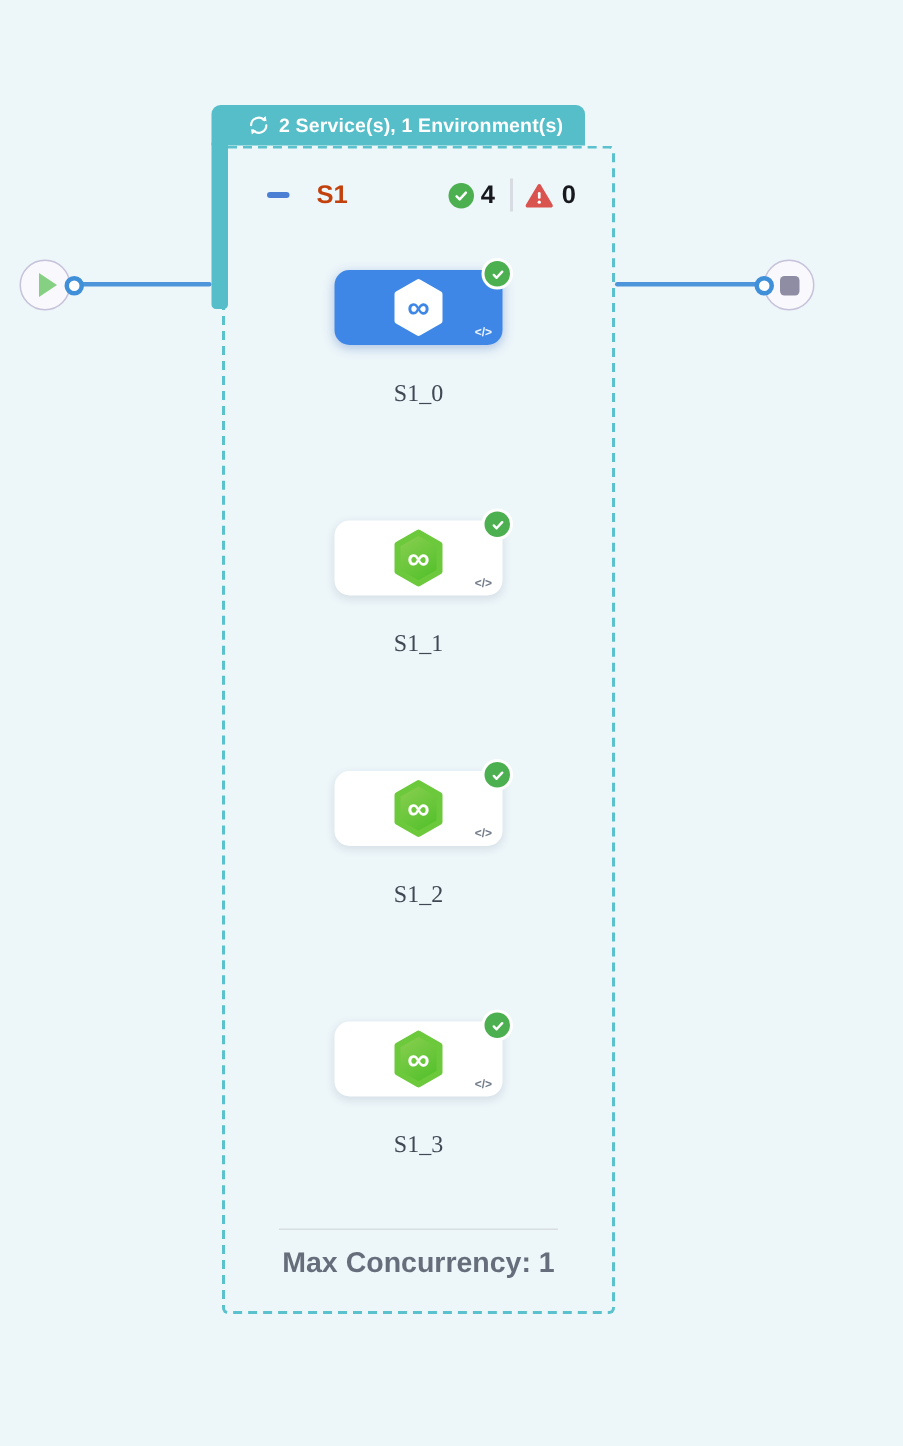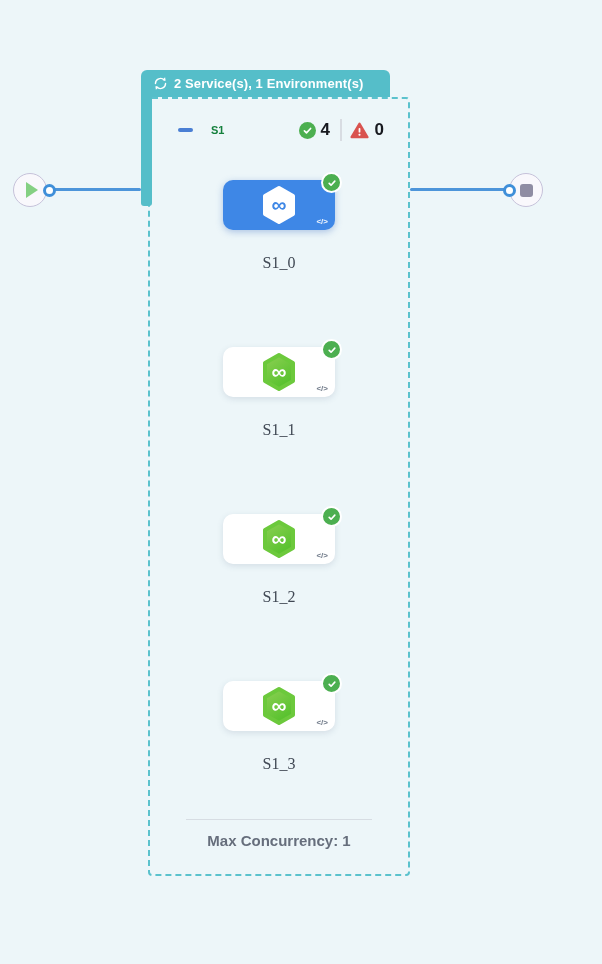--- a/index.html
+++ b/index.html
@@ -34,38 +34,38 @@
 
   
   .stage-group{
     left:148px;top:97px;width:262px;height:779px;
     border:2px dashed #5bc2cd;border-radius:4px;
     box-sizing:border-box;z-index:1;
   }
   .group-badge{
     left:141px;top:70px;width:249px;height:27px;
     background:#55bec9;border-radius:6px 6px 0 0;
-    display:flex;align-items:center;gap:6px;padding-left:12px;
+    display:flex;align-items:center;gap:6px;padding-left:24px;
     box-sizing:border-box;z-index:2;
     color:#ffffff;font-size:13px;font-weight:600;letter-spacing:.1px;
   }
   .group-accent{
     left:141px;top:95px;width:11px;height:111px;
     background:#55bec9;border-radius:0 0 3px 3px;z-index:2;
   }
 
   
   .stage-header{
     left:148px;top:113px;width:262px;height:34px;
     display:flex;align-items:center;justify-content:space-between;
     padding:0 26px 0 30px;box-sizing:border-box;z-index:2;
   }
   .hdr-left{display:flex;align-items:center;gap:18px;}
   .collapse-dash{width:15px;height:3.5px;border-radius:2px;background:#4a7fd4;}
-  .stage-title{font-size:11px;font-weight:600;color:#15803d;}
+  .stage-title{font-size:17px;font-weight:600;color:#c2410c;}
   .hdr-right{display:flex;align-items:center;}
   .check-circle{
     width:17px;height:17px;border-radius:50%;background:#4caf50;
     display:flex;align-items:center;justify-content:center;flex:none;
   }
   .count{font-size:17px;font-weight:600;color:#17191f;}
   .count.ok{margin-left:5px;}
   .stat-divider{width:1.5px;height:22px;background:#d8dce2;margin:0 8px 0 10px;}
   .warn-svg{margin-right:6px;display:block;}
 
@@ -91,21 +91,21 @@
   .node-card.selected .code-glyph{color:rgba(255,255,255,.92);}
   .node-label{
     margin-top:25px;width:112px;text-align:center;
     font-size:16px;color:#404854;line-height:16px;font-family:Liberation Serif, serif;
   }
 
   
   .footer-divider{left:186px;top:819px;width:186px;height:1px;background:#d7dde3;z-index:2;}
   .footer-label{
     left:148px;top:832px;width:262px;text-align:center;
-    font-size:15px;font-weight:700;color:#666e7c;z-index:2;
+    font-size:19px;font-weight:700;color:#666e7c;z-index:2;
   }
 </style>
 </head>
 <body>
 
 <div class="abs endpoint" style="left:13px;top:173px;">
   <div class="play-tri"></div>
 </div>
 
 <div class="abs edge" style="left:49px;top:188px;width:92px;"></div>

